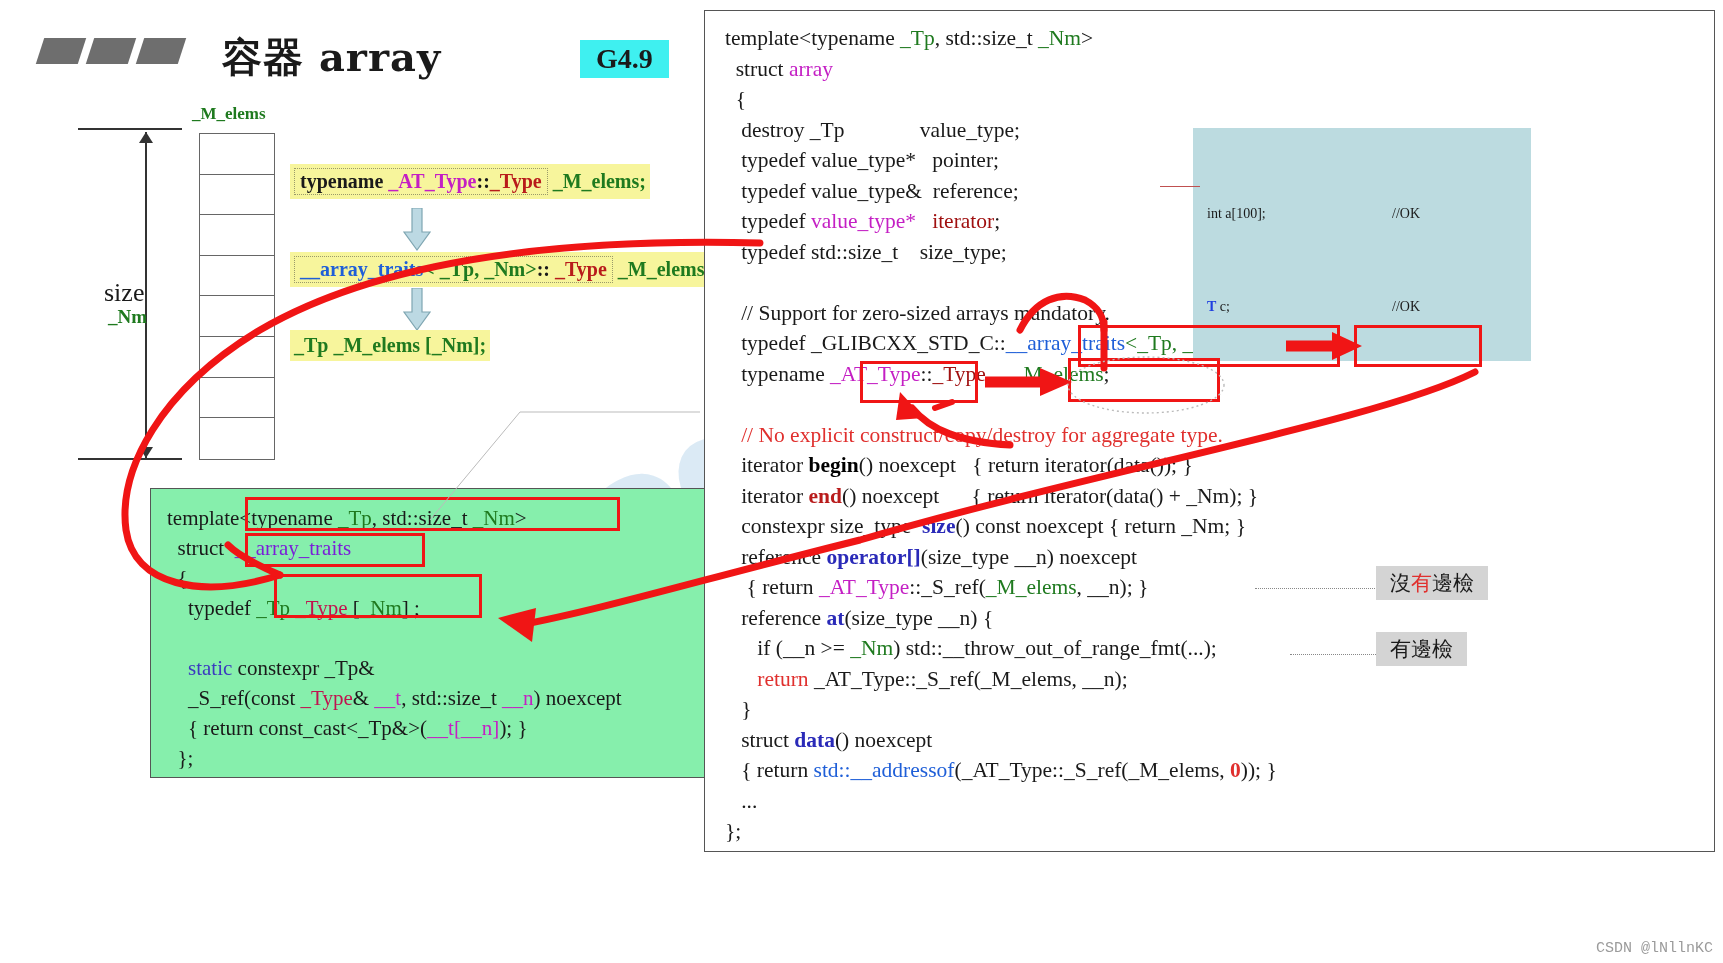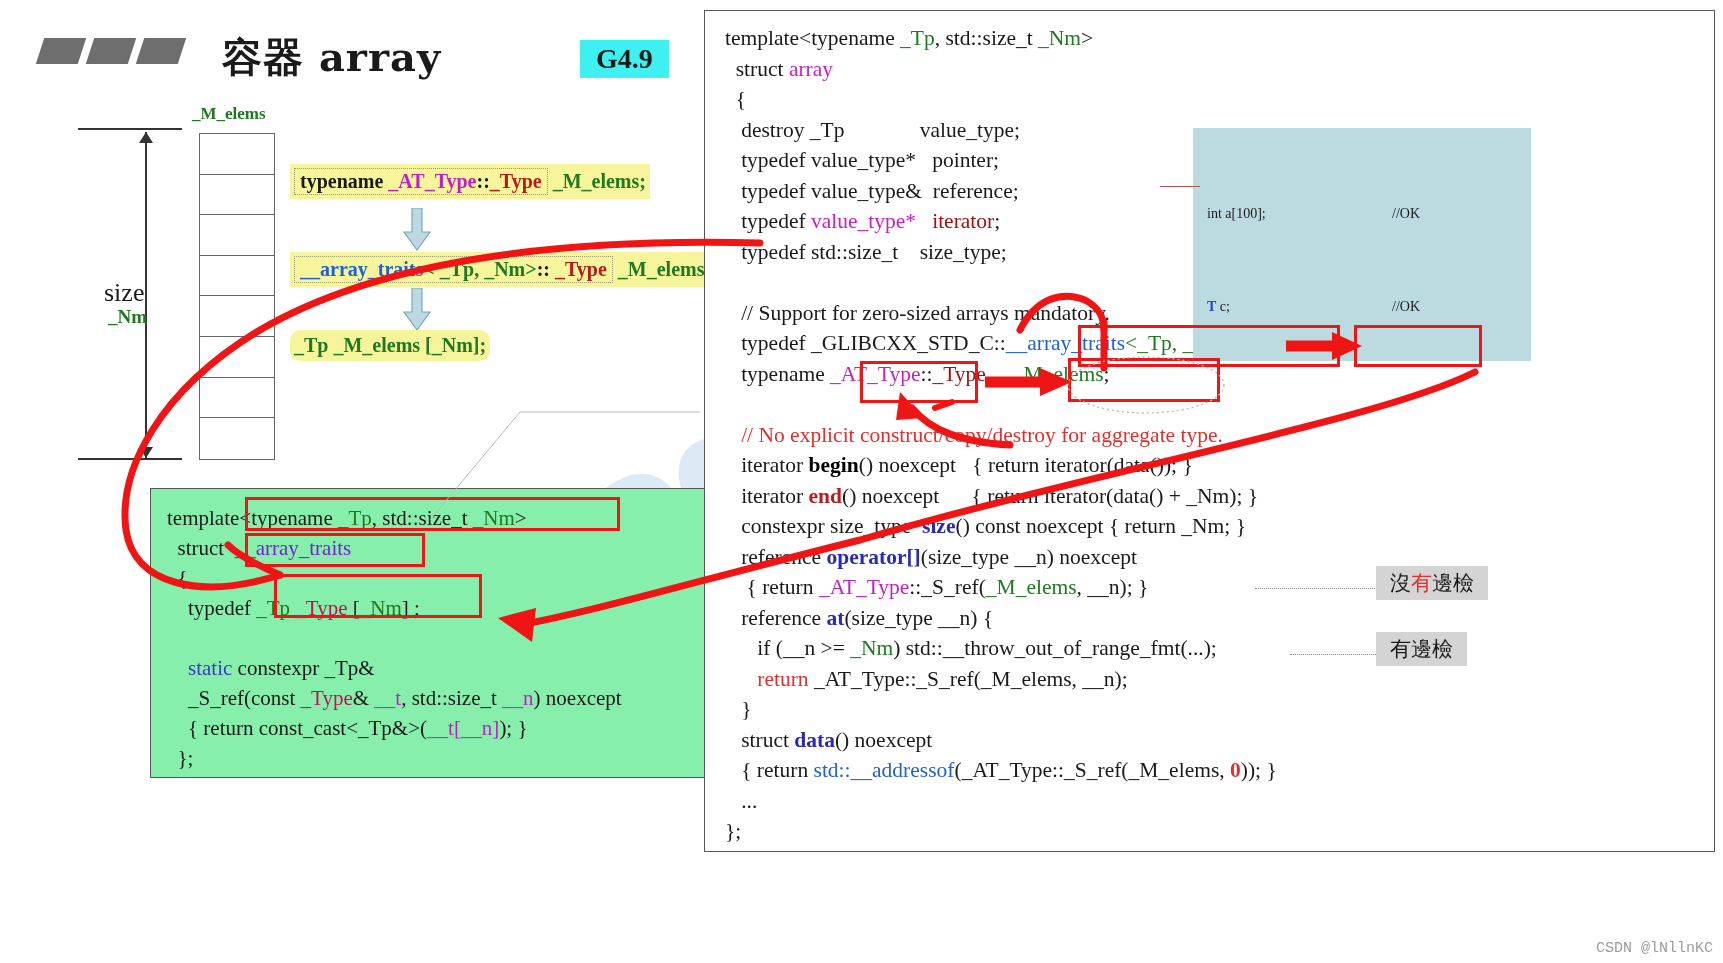--- a/index.html
+++ b/index.html
@@ -29,21 +29,21 @@
   .arrowhead{position:absolute;left:-6px;width:0;height:0;border-left:7px solid transparent;
              border-right:7px solid transparent;}
   #size-text{left:104px;top:278px;font-size:26px;}
   #nm-text{left:108px;top:306px;font-size:19px;font-weight:bold;color:#1f7a1f;}
 
   
   .ybox{background:#f7f59c;padding:4px 4px;font-size:20px;font-weight:bold;white-space:nowrap;
         font-family:"Liberation Serif",serif;}
   #ybox1{left:290px;top:164px;}
   #ybox2{left:290px;top:252px;}
-  #ybox3{left:290px;top:330px;border-radius:10px;}
+  #ybox3{left:290px;top:330px;}
   .inner-dash{border:1px dotted #9a9a6a;padding:1px 5px;display:inline-block;}
   .c-black{color:#1a1a1a;}
   .c-green{color:#1f7a1f;}
   .c-red{color:#b81b1b;}
   .c-magenta{color:#c41fc4;}
   .c-blue{color:#1f5fd8;}
   .c-purple{color:#7a1fd8;}
   .c-crimson{color:#c0134f;}
   .c-darkred{color:#a01010;}
 

